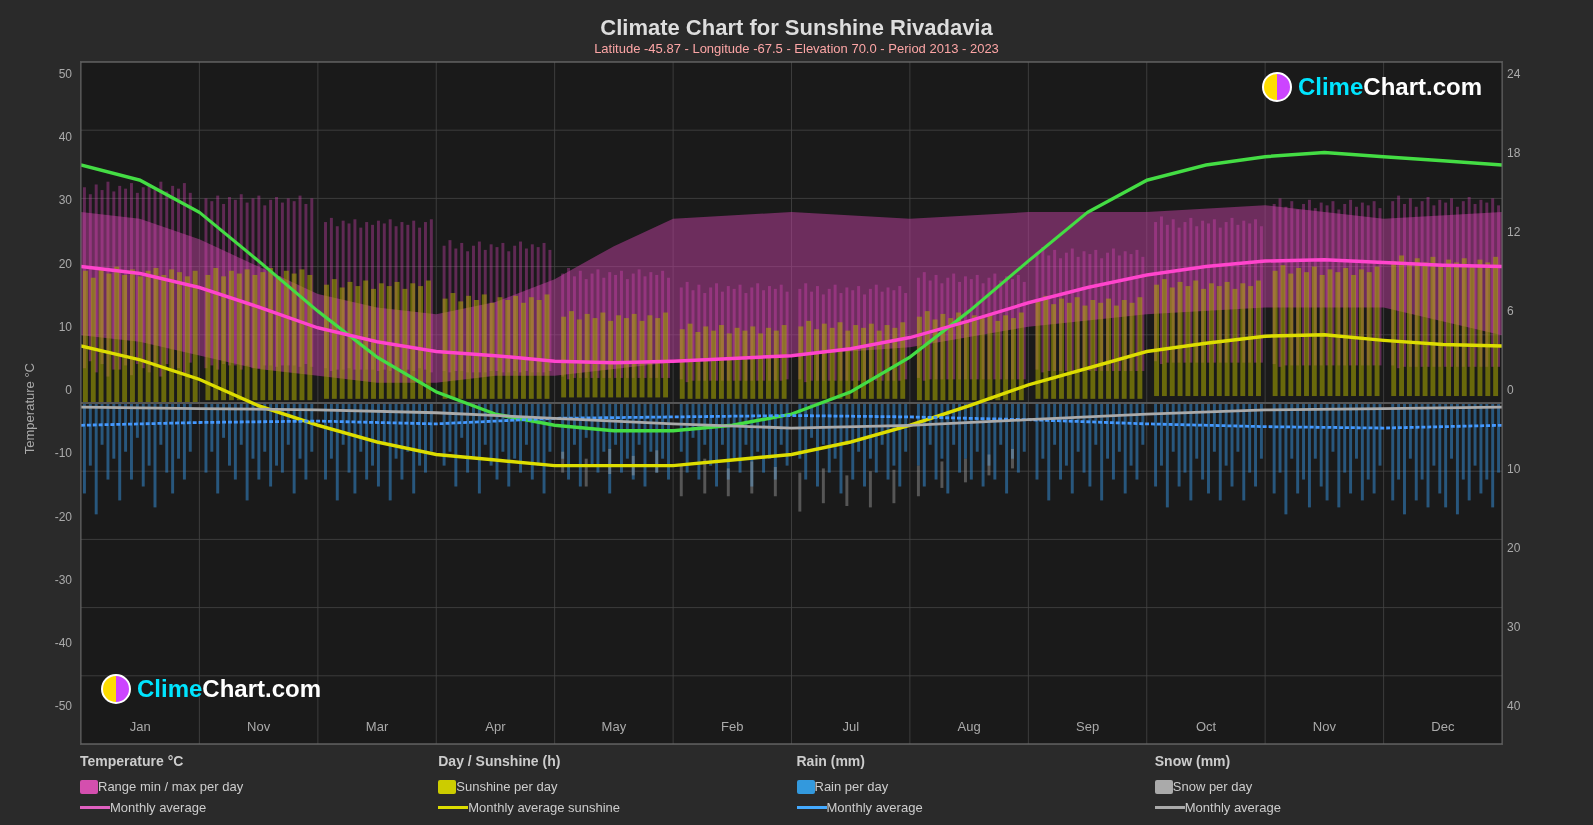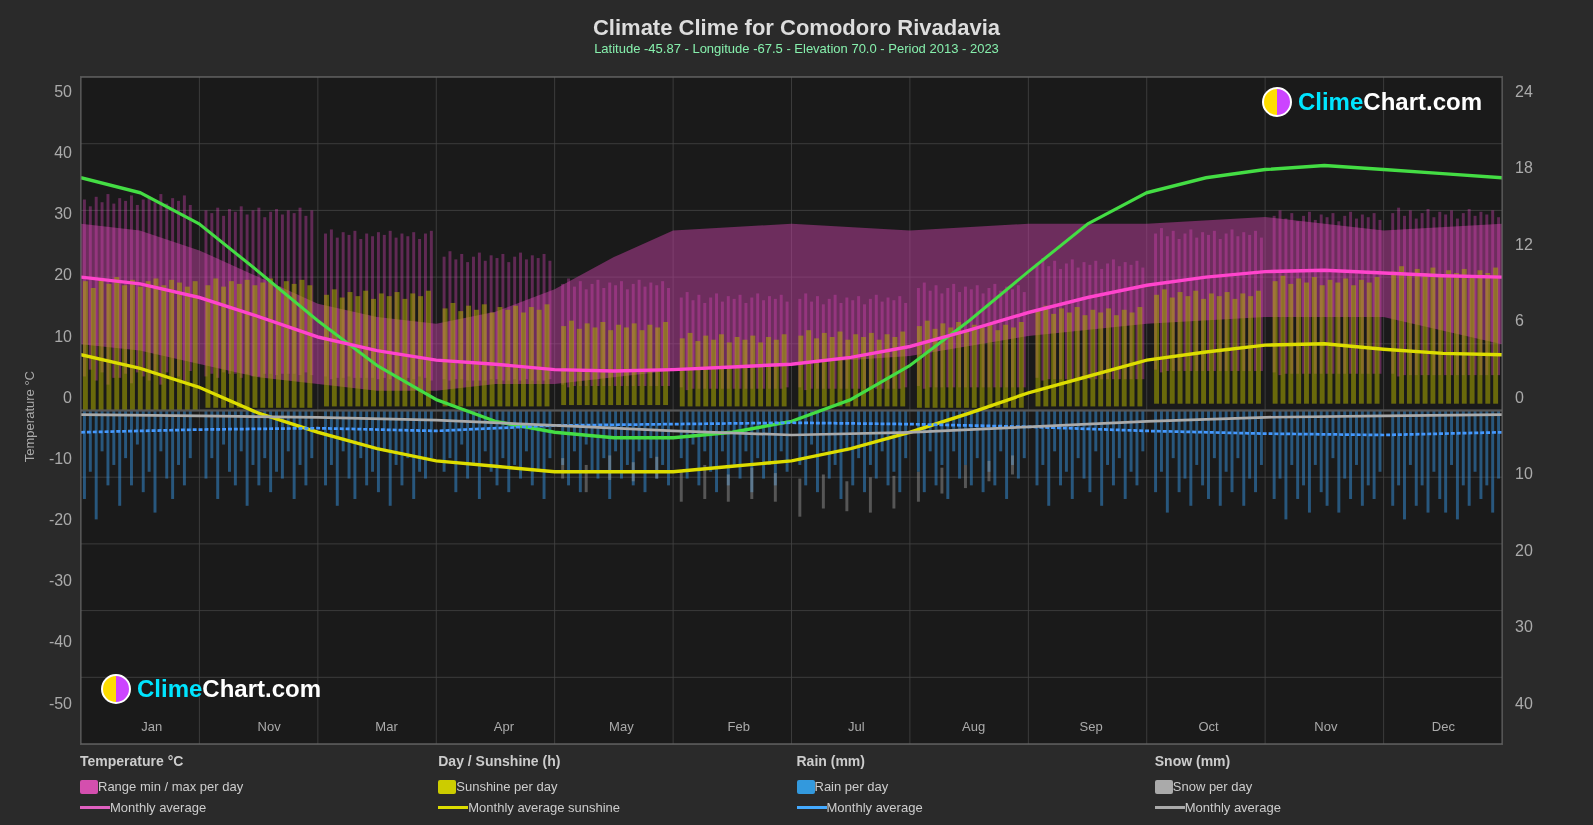--- a/index.html
+++ b/index.html
@@ -20,23 +20,23 @@
     }
     .chart-title {
       text-align: center;
       color: #ddd;
       font-size: 22px;
       font-weight: bold;
       margin-top: 5px;
     }
     .chart-subtitle {
       text-align: center;
-      color: #86efac;
+      color: #fca5a5;
       font-size: 13px;
-      margin-bottom: 20px;
+      margin-bottom: 5px;
     }
     .chart-area {
       position: relative;
       flex: 1;
       display: flex;
       flex-direction: row;
     }
     .y-axis-left {
       width: 60px;
       display: flex;
@@ -62,47 +62,46 @@
       width: 70px;
       display: flex;
       flex-direction: column;
       position: relative;
     }
     .y-axis-right-inner {
       display: flex;
       flex-direction: column;
       justify-content: space-between;
       align-items: flex-start;
-      padding-left: 12px;
+      padding-left: 4px;
       padding-top: 5px;
       padding-bottom: 30px;
       height: 100%;
     }
     .chart-plot {
       flex: 1;
       position: relative;
       border: 1px solid #555;
       background: #1a1a1a;
       overflow: hidden;
     }
     .x-axis {
       height: 30px;
       display: flex;
       align-items: flex-start;
       padding-top: 5px;
-      padding-left: 12px;
     }
     .x-label {
       flex: 1;
       text-align: center;
       font-size: 13px;
       color: #aaa;
     }
     .tick-val {
-      font-size: 16px;
+      font-size: 12px;
       color: #aaa;
       line-height: 1.4;
     }
     .legend-area {
       display: flex;
       flex-direction: row;
       padding: 8px 60px 0 60px;
       gap: 0;
     }
     .legend-col {
@@ -170,21 +169,21 @@
       height: 30px;
       border-radius: 50%;
       background: conic-gradient(#cc44ff 0deg 180deg, #ffdd00 180deg 360deg);
       border: 2px solid #fff;
     }
   </style>
 </head>
 <body>
 
 <div class="main-container">
-  <h1 class="chart-title">Climate Clime for Comodoro Rivadavia</h1>
+  <h1 class="chart-title">Climate Chart for Sunshine Rivadavia</h1>
   <p class="chart-subtitle">Latitude -45.87 - Longitude -67.5 - Elevation 70.0 - Period 2013 - 2023</p>
 
   <div class="chart-area">
 
     <div class="y-axis-left">
       <span class="y-axis-left-label" style="writing-mode:vertical-rl;transform:rotate(180deg);position:absolute;left:2px;top:50%;margin-top:-40px;font-size:13px;color:#aaa;">Temperature °C</span>
       <span class="tick-val">50</span>
       <span class="tick-val">40</span>
       <span class="tick-val">30</span>
       <span class="tick-val">20</span>

